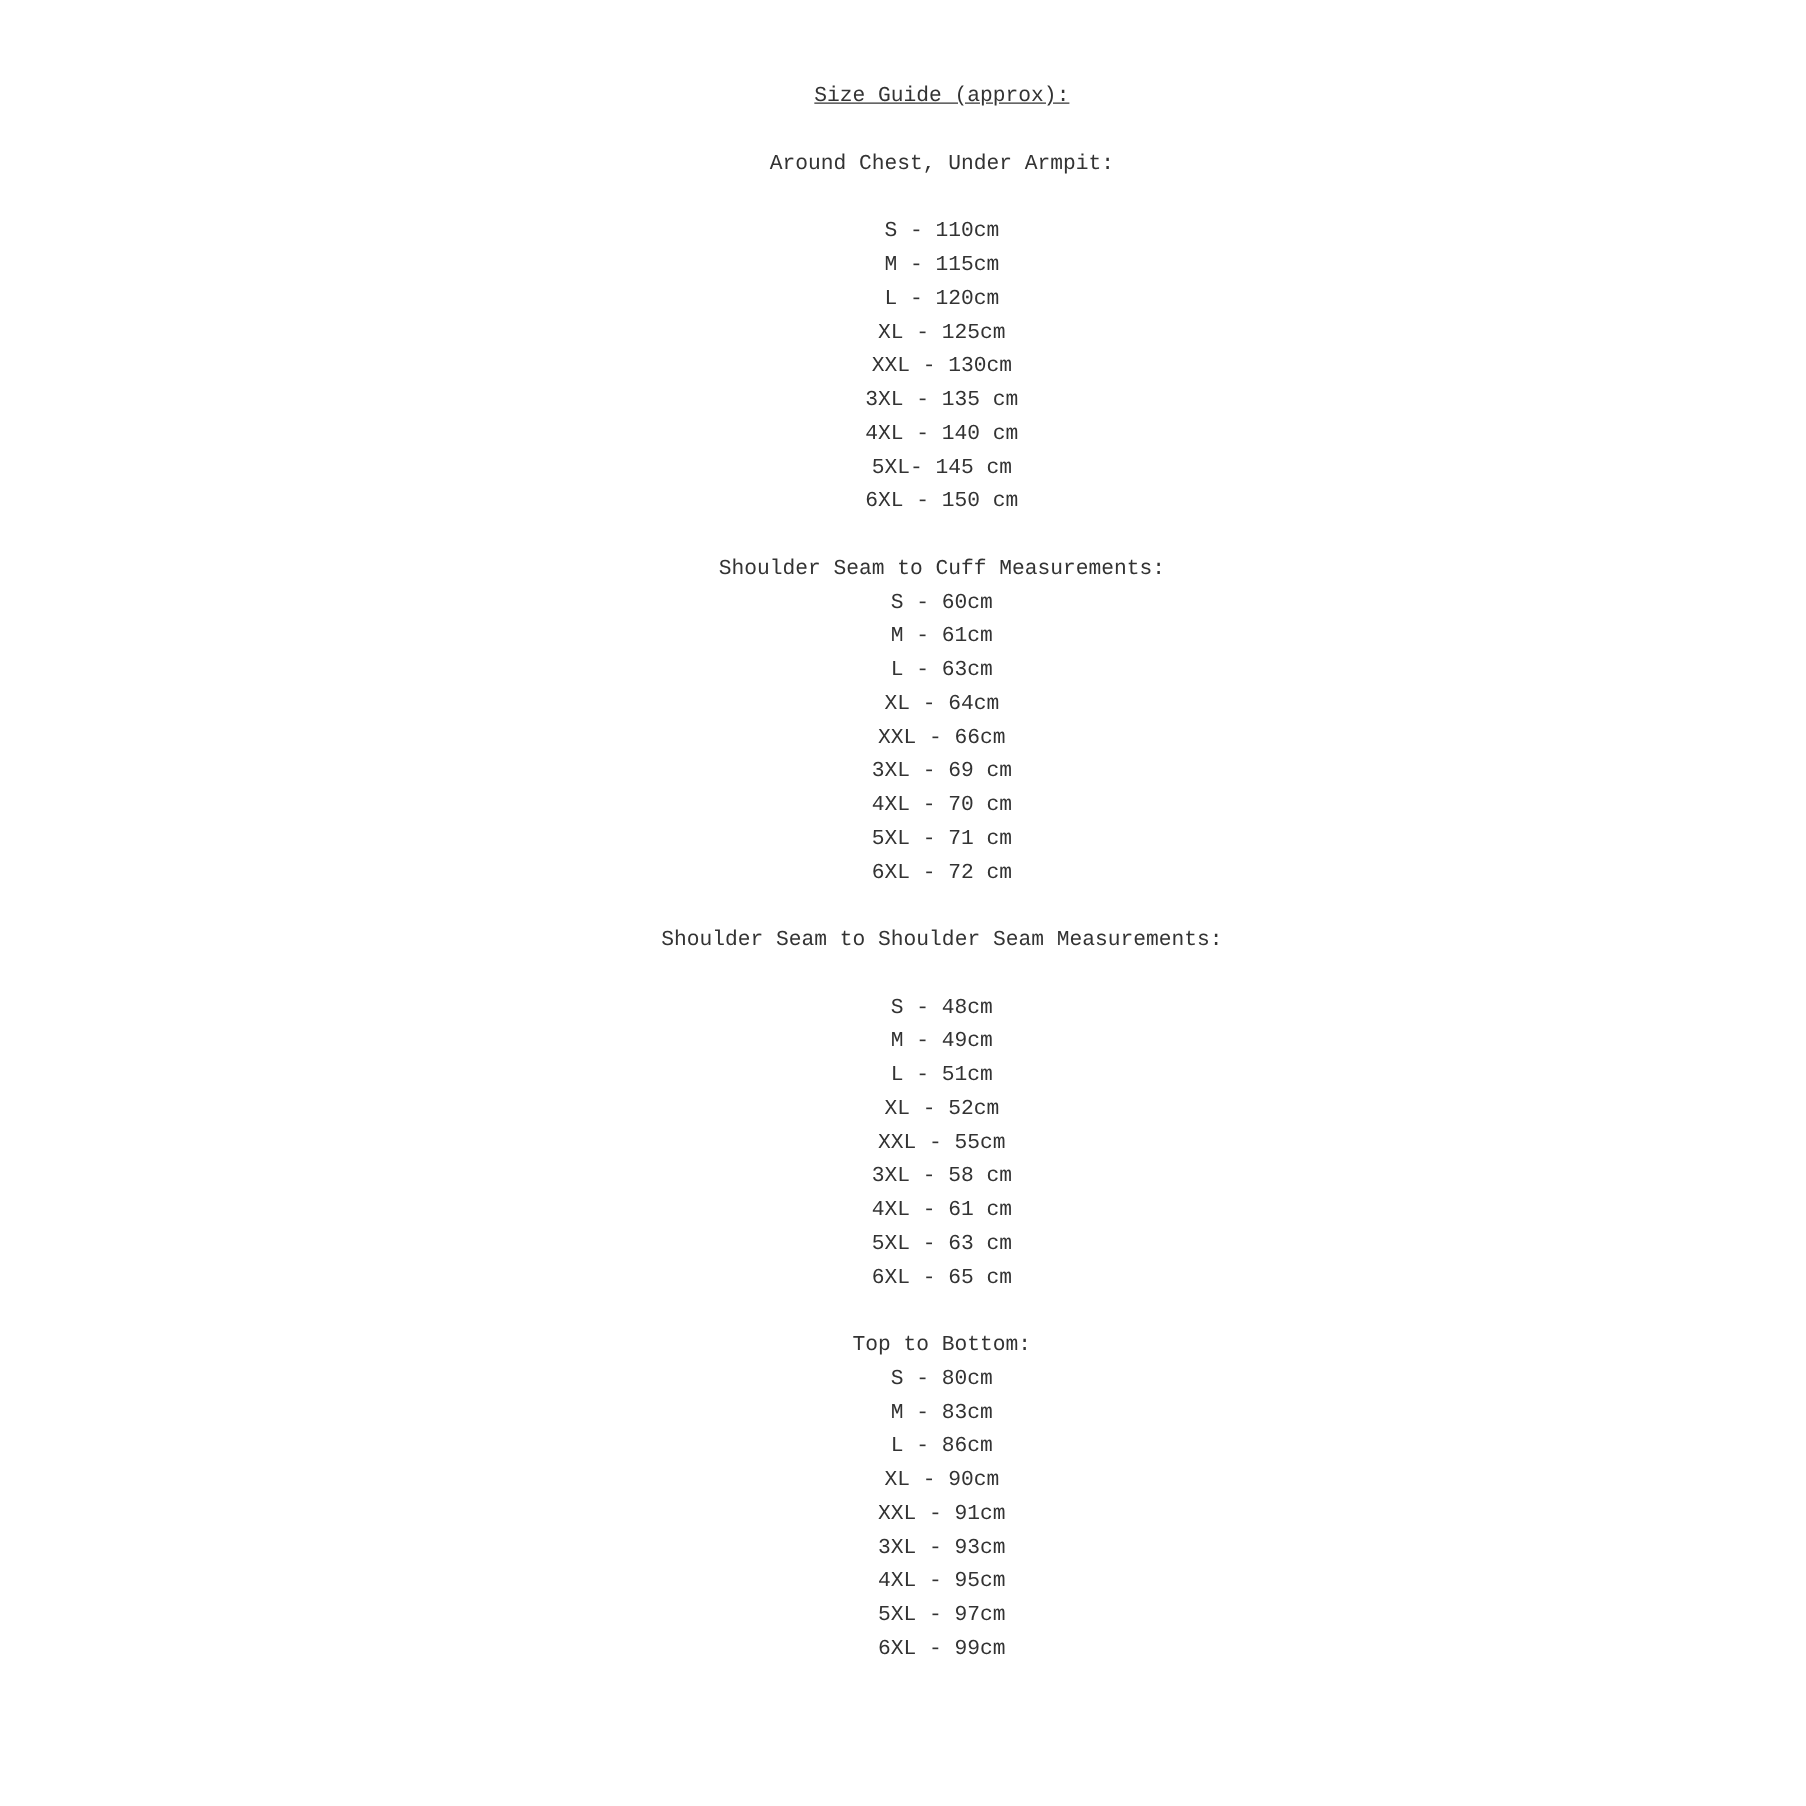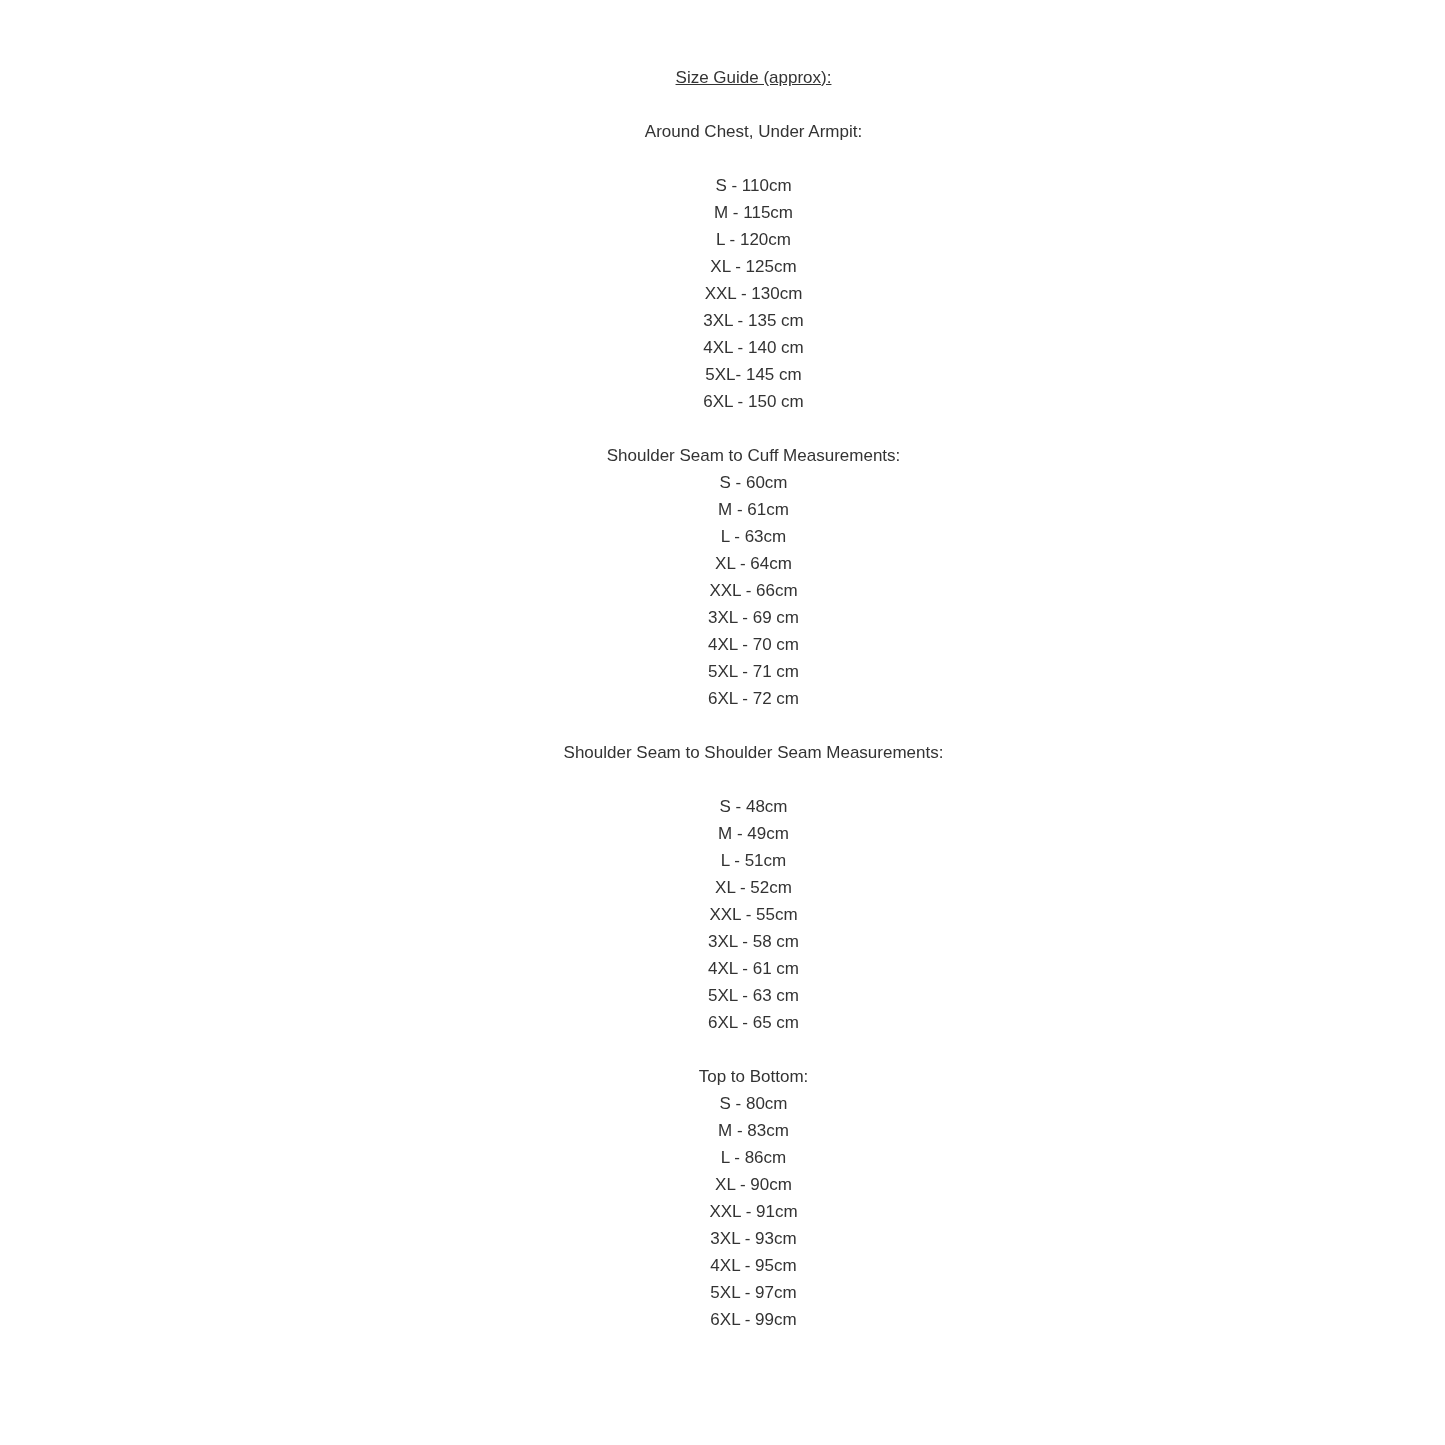--- a/index.html
+++ b/index.html
@@ -7,21 +7,21 @@
     padding: 0;
     background: #ffffff;
     width: 1445px;
     height: 1445px;
     overflow: hidden;
   }
   .page {
     position: relative;
     width: 1445px;
     height: 1445px;
-    font-family: Liberation Sans, sans-serif;
+    font-family: Liberation Mono, monospace;
     font-size: 17px;
     line-height: 27px;
     color: #333333;
     text-align: center;
   }
   .content {
     position: absolute;
     top: 64px;
     left: 31px;   
     width: 1445px;

